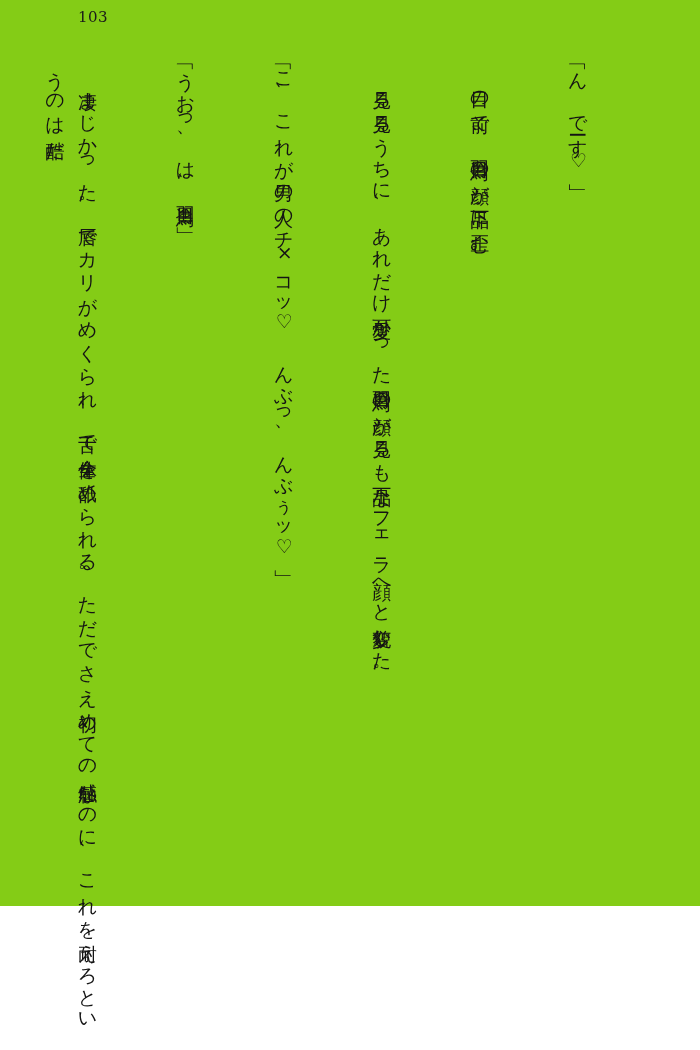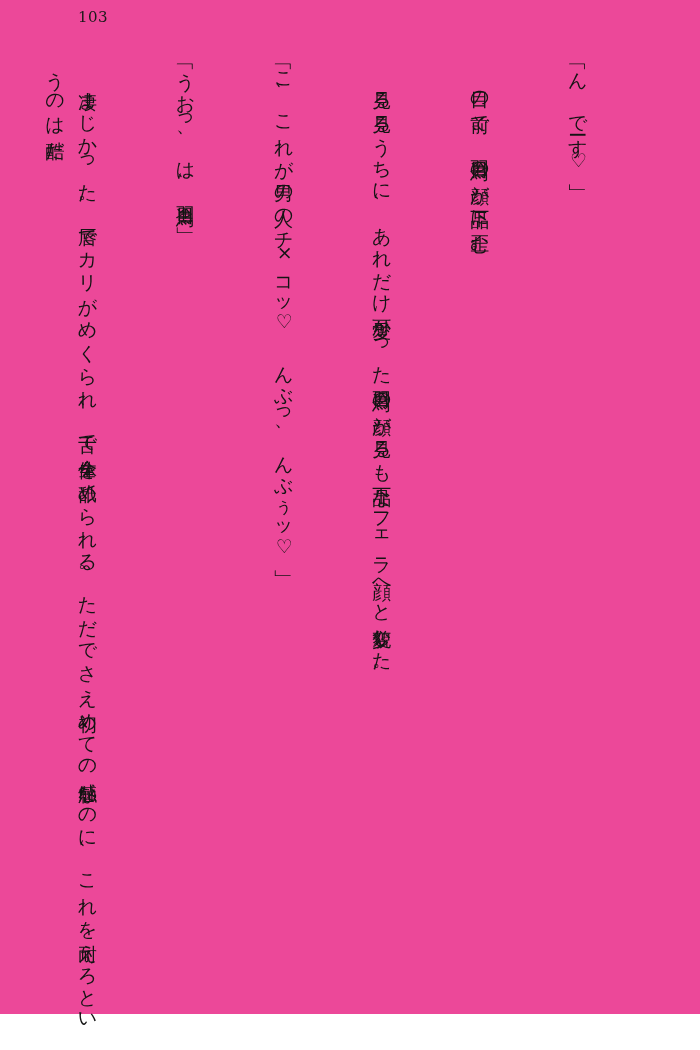--- a/index.html
+++ b/index.html
@@ -10,23 +10,23 @@
   body {
     width: 700px;
     height: 1050px;
     overflow: hidden;
     font-family: "DejaVu Serif", "Liberation Serif", serif;
     color: #1a1a1a;
   }
   .page {
     position: relative;
     width: 700px;
-    height: 1014px;
+    height: 906px;
     box-sizing: border-box;
-    background: #ec4899;
+    background: #84cc16;
   }
   .page-number {
     position: absolute;
     top: 8px;
     left: 78px;
     font-size: 15px;
     font-family: "DejaVu Serif", "Liberation Serif", serif;
     color: #1a1a1a;
     letter-spacing: 0.5px;
   }

